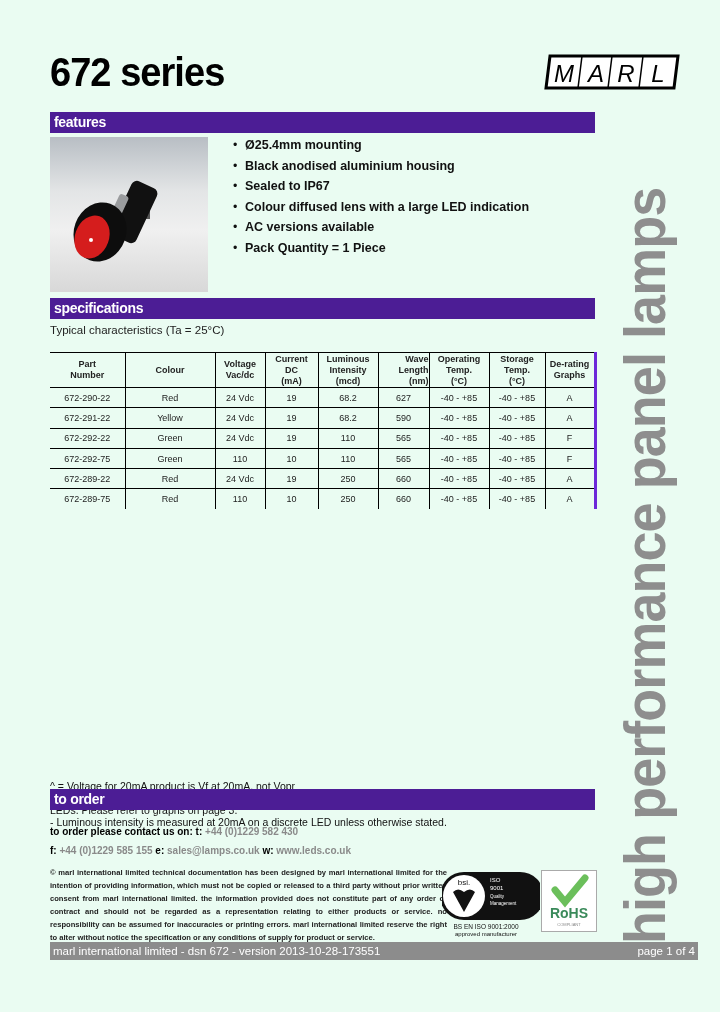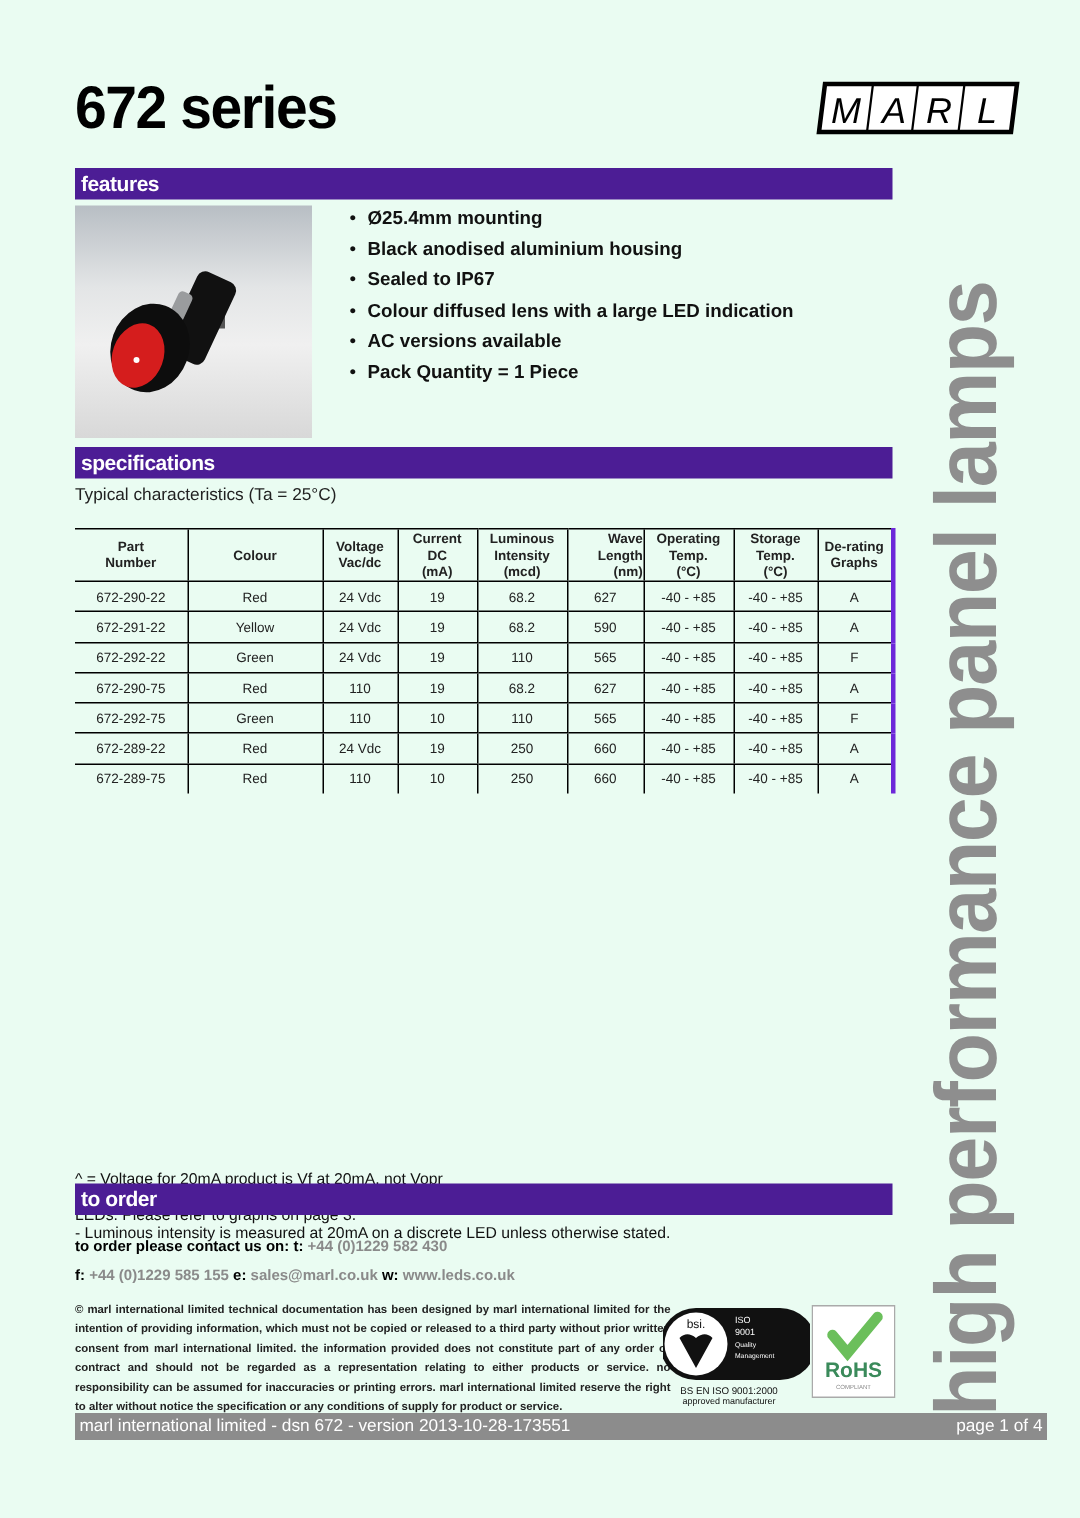--- a/index.html
+++ b/index.html
@@ -180,31 +180,20 @@
         <td>Green</td>
         <td>24 Vdc</td>
         <td>19</td>
         <td>110</td>
         <td>565</td>
         <td>-40 - +85</td>
         <td>-40 - +85</td>
         <td>F</td>
       </tr>
       <tr>
-        <td>672-290-75</td>
-        <td>Red</td>
-        <td>110</td>
-        <td>19</td>
-        <td>68.2</td>
-        <td>627</td>
-        <td>-40 - +85</td>
-        <td>-40 - +85</td>
-        <td>A</td>
-      </tr>
-      <tr>
         <td>672-292-75</td>
         <td>Green</td>
         <td>110</td>
         <td>10</td>
         <td>110</td>
         <td>565</td>
         <td>-40 - +85</td>
         <td>-40 - +85</td>
         <td>F</td>
       </tr>
@@ -239,21 +228,21 @@
   <div>- Luminous intensity is measured at 20mA on a discrete LED unless otherwise stated.</div>
 </div>
 
 <div class="bar" style="top:789px;">to order</div>
 
 <div class="contact">
   <div>
     <span>to order please contact us on: </span><span>t: </span><span class="g">+44 (0)1229 582 430</span>
   </div>
   <div>
-    <span>f: </span><span class="g">+44 (0)1229 585 155</span><span> e: </span><span class="g">sales@marl.co.uk</span><span> w: </span><span class="g">www.leds.co.uk</span>
+    <span>f: </span><span class="g">+44 (0)1229 585 155</span><span> e: </span><span class="g">sales@lamps.co.uk</span><span> w: </span><span class="g">www.leds.co.uk</span>
   </div>
 </div>
 
 <div class="legal">© marl international limited technical documentation has been designed by marl international limited for the intention of providing information, which must not be copied or released to a third party without prior written consent from marl international limited. the information provided does not constitute part of any order or contract and should not be regarded as a representation relating to either products or service. no responsibility can be assumed for inaccuracies or printing errors. marl international limited reserve the right to alter without notice the specification or any conditions of supply for product or service.</div>
 
 <svg class="bsi" viewBox="0 0 98 70">
   <path d="M22,2 H78 A24,24 0 0 1 78,50 H22 A24,24 0 0 1 22,2 Z" fill="#111"></path>
   <circle cx="22" cy="26" r="21" fill="#fff"></circle>
   <text x="22" y="15" font-size="8" font-family="Liberation Sans, sans-serif" text-anchor="middle" fill="#111">bsi.</text>
   <path d="M11,22 Q16,17 22,22 Q28,17 33,22 L22,42 Z" fill="#111"></path>

